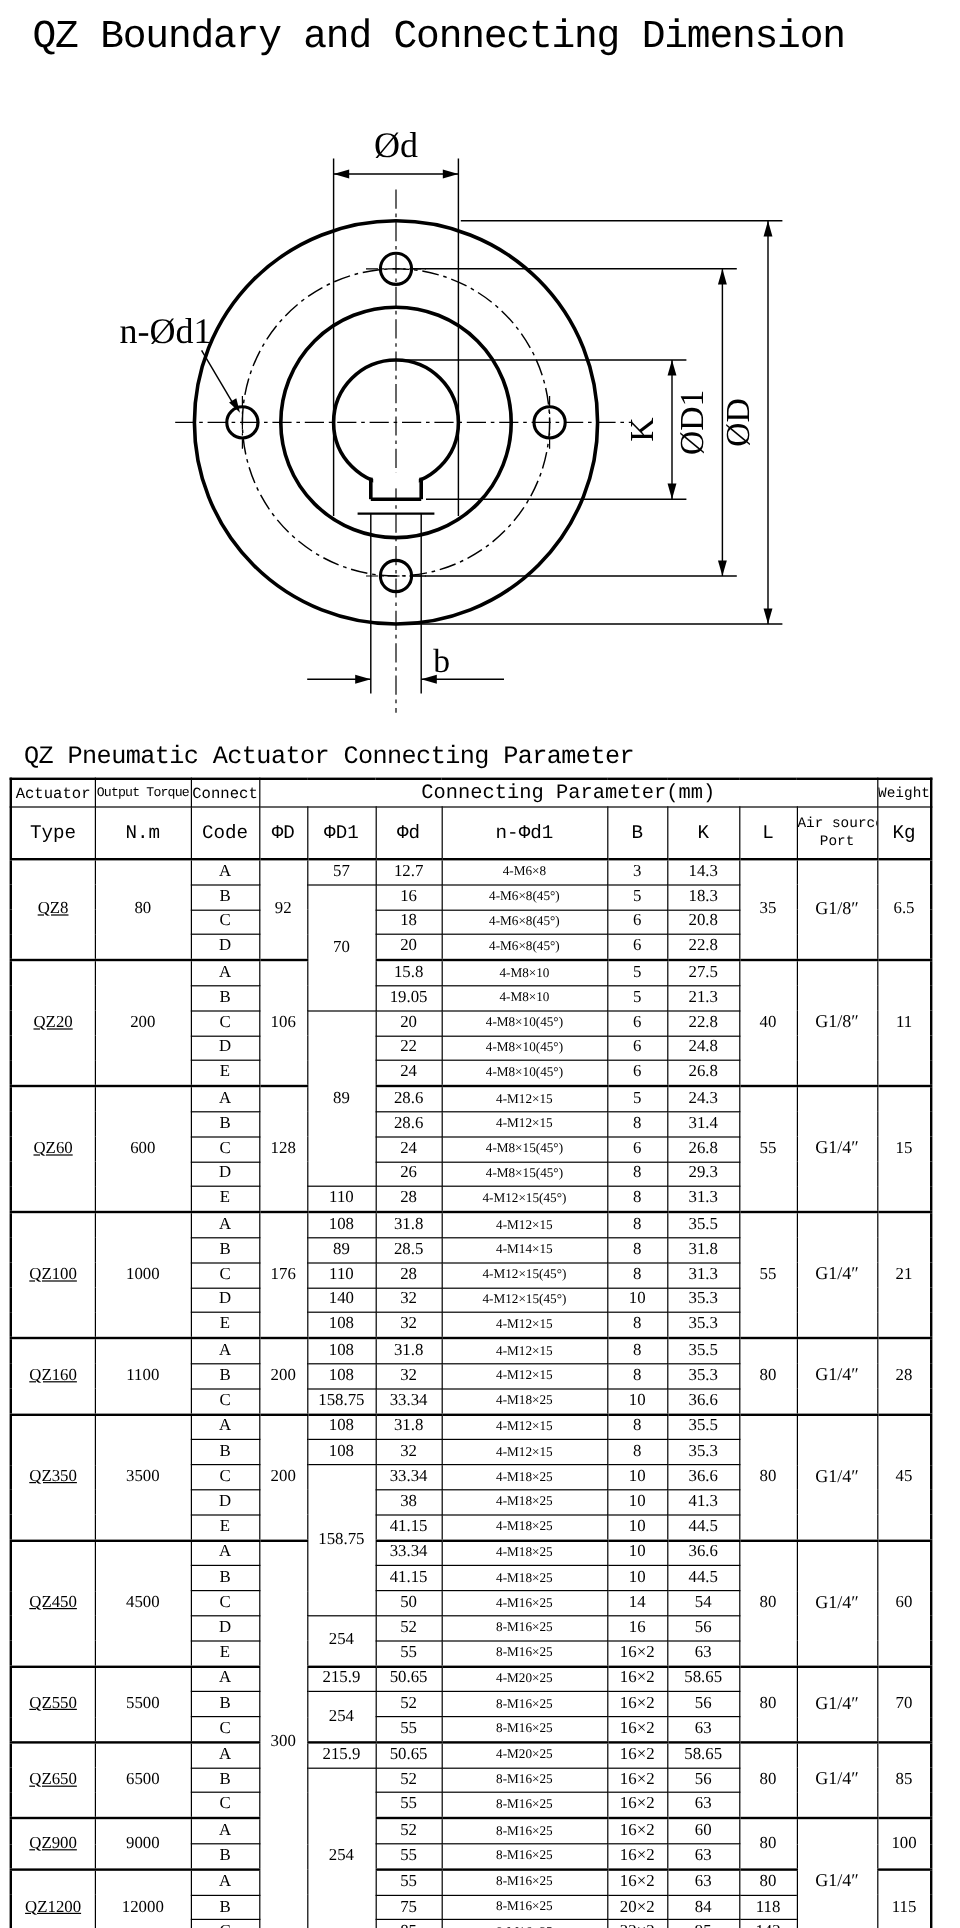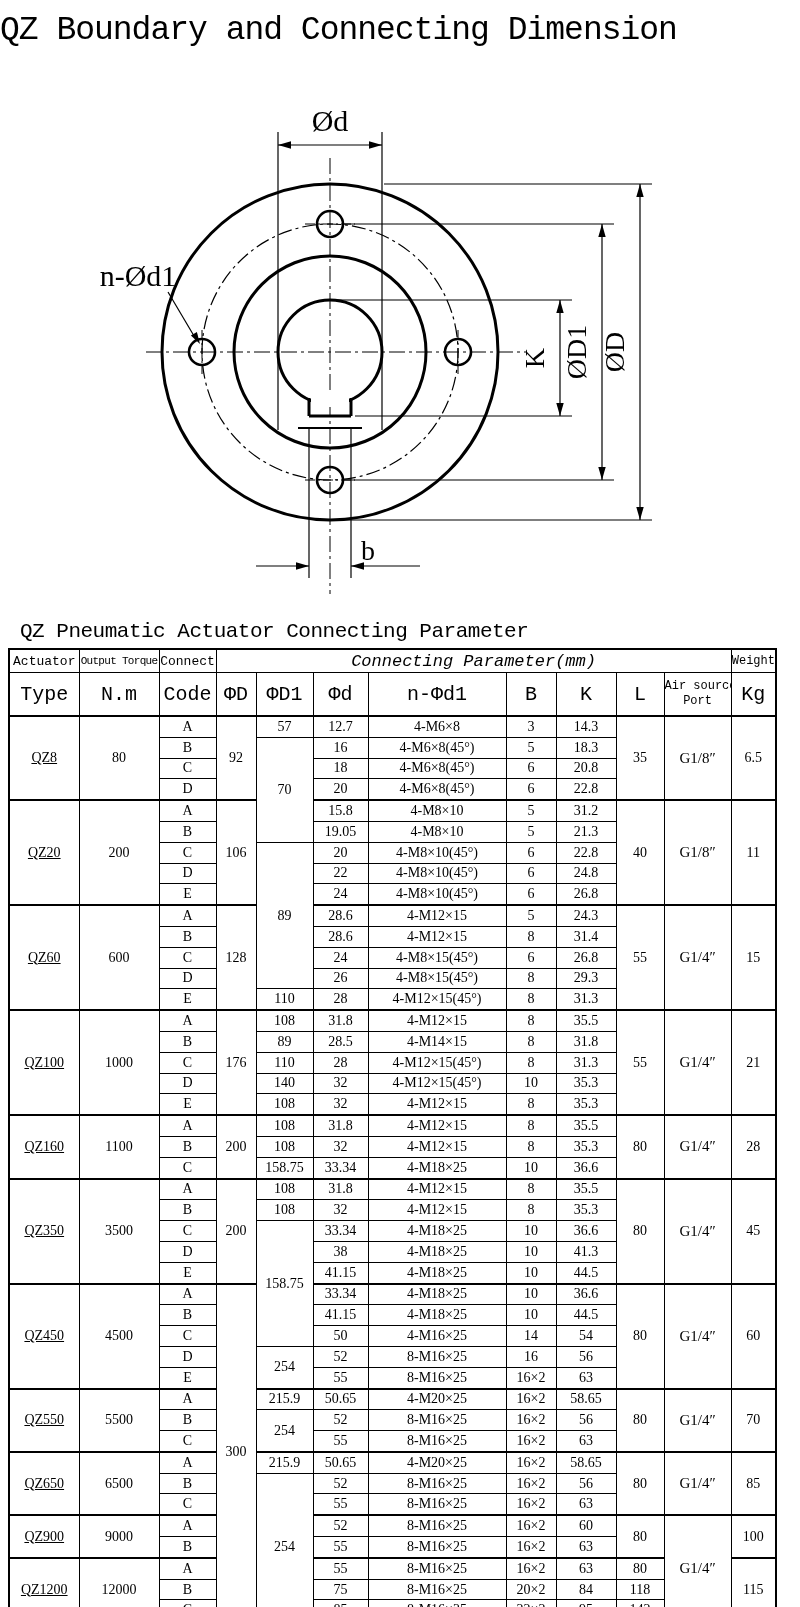--- a/index.html
+++ b/index.html
@@ -1,20 +1,20 @@
 <!DOCTYPE html>
 <html><head>
 <meta charset="utf-8">
 <style>
   html,body { margin:0; padding:0; background:#ffffff; }
   body { width:800px; height:1607px; position:relative; font-family:"Liberation Serif", serif; color:#000; }
 
   .title {
     position:absolute; top:12px; left:0; width:704px;
-    text-align:left; font-family:"Liberation Mono", monospace;
+    text-align:right; font-family:"Liberation Mono", monospace;
     font-size:33px; letter-spacing:-1px; white-space:nowrap;
   }
   .subtitle {
     position:absolute; top:620px; left:20px;
     font-family:"Liberation Mono", monospace; font-size:21px; letter-spacing:-0.5px; white-space:nowrap;
   }
 
   svg.drawing { position:absolute; left:0; top:95px; }
   svg.drawing text { font-family:"Liberation Serif", serif; fill:#000; }
 
@@ -25,26 +25,26 @@
   }
   table.params th, table.params td {
     border:1px solid #000; text-align:center; vertical-align:middle;
     padding:0; overflow:hidden; white-space:nowrap;
   }
   tr.g td { border-top:2px solid #000; }
   thead th { font-weight:normal; font-family:"Liberation Mono", monospace; }
   .h1 th { height:22px; font-size:13px; }
   .h1 .th-torque { font-size:11px; letter-spacing:-0.7px; }
   .h1 .th-weight { font-size:12px; }
-  .h1 .th-param  { font-size:17px;font-style:italic; }
-  .h2 th { height:42px; font-size:20px; }
-  .h2 .th-big { font-size:20px; }
+  .h1 .th-param  { font-size:17px; }
+  .h2 th { height:42px; font-size:16px; }
+  .h2 .th-big { font-size:16px; }
   .h2 .th-air { font-size:12px; line-height:1.25; }
   tbody td { height:19.8px; font-size:14px; line-height:1; }
-  td.col-ndl { text-align:left; padding-left:8px; font-size:14px;margin-left:15px; }
+  td.col-ndl { text-align:left; padding-left:8px; font-size:11px;margin-left:15px; }
   td.col-type { font-size:14px;text-decoration:underline; }
   td.col-air { font-size:15px; }
 </style>
 </head>
 <body>
 
 <div class="title">QZ Boundary and Connecting Dimension</div>
 
 <svg class="drawing" width="800" height="505" viewBox="0 95 800 505">
 
@@ -207,21 +207,21 @@
         <td class="col-K">22.8</td>
       </tr>
       <tr class="g">
         <td rowspan="5" class="col-type">QZ20</td>
         <td rowspan="5" class="col-torque">200</td>
         <td class="col-code">A</td>
         <td rowspan="5" class="col-phiD">106</td>
         <td class="col-phid">15.8</td>
         <td class="col-ndl">4-M8×10</td>
         <td class="col-B">5</td>
-        <td class="col-K">31.2</td>
+        <td class="col-K">27.5</td>
         <td rowspan="5" class="col-L">40</td>
         <td rowspan="5" class="col-air">G1/8″</td>
         <td rowspan="5" class="col-kg">11</td>
       </tr>
       <tr>
         <td class="col-code">B</td>
         <td class="col-phid">19.05</td>
         <td class="col-ndl">4-M8×10</td>
         <td class="col-B">5</td>
         <td class="col-K">21.3</td>

